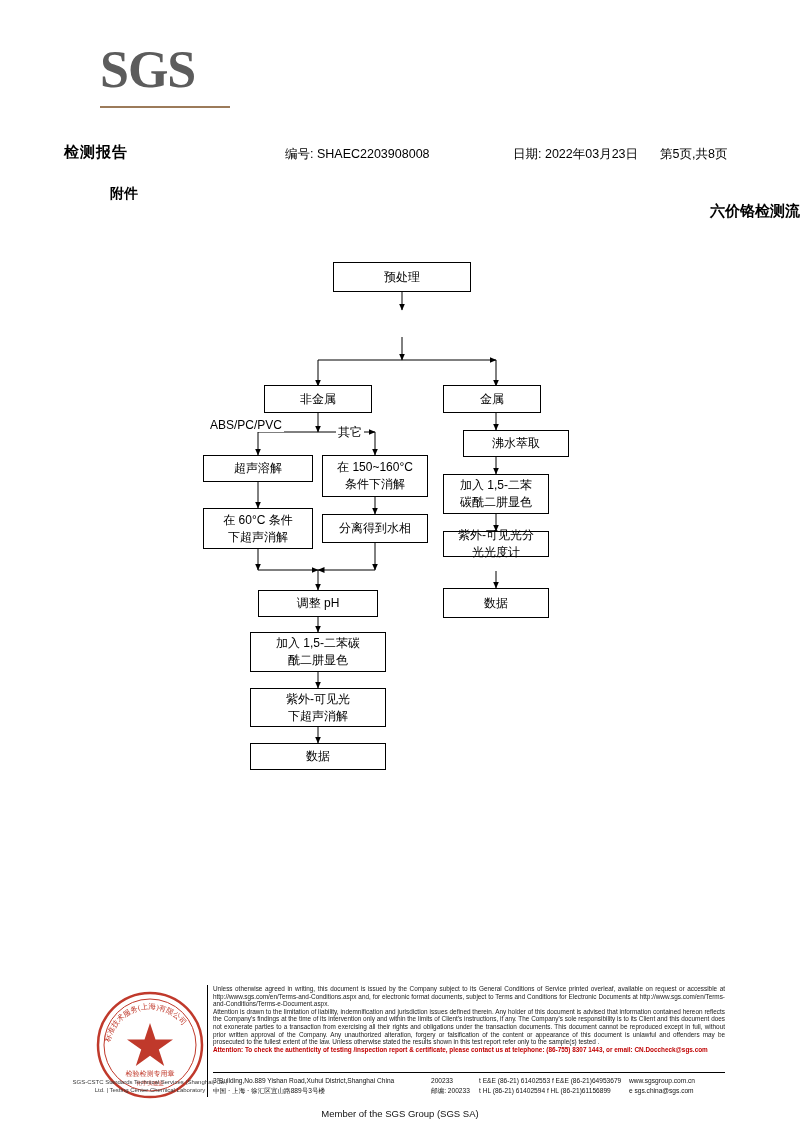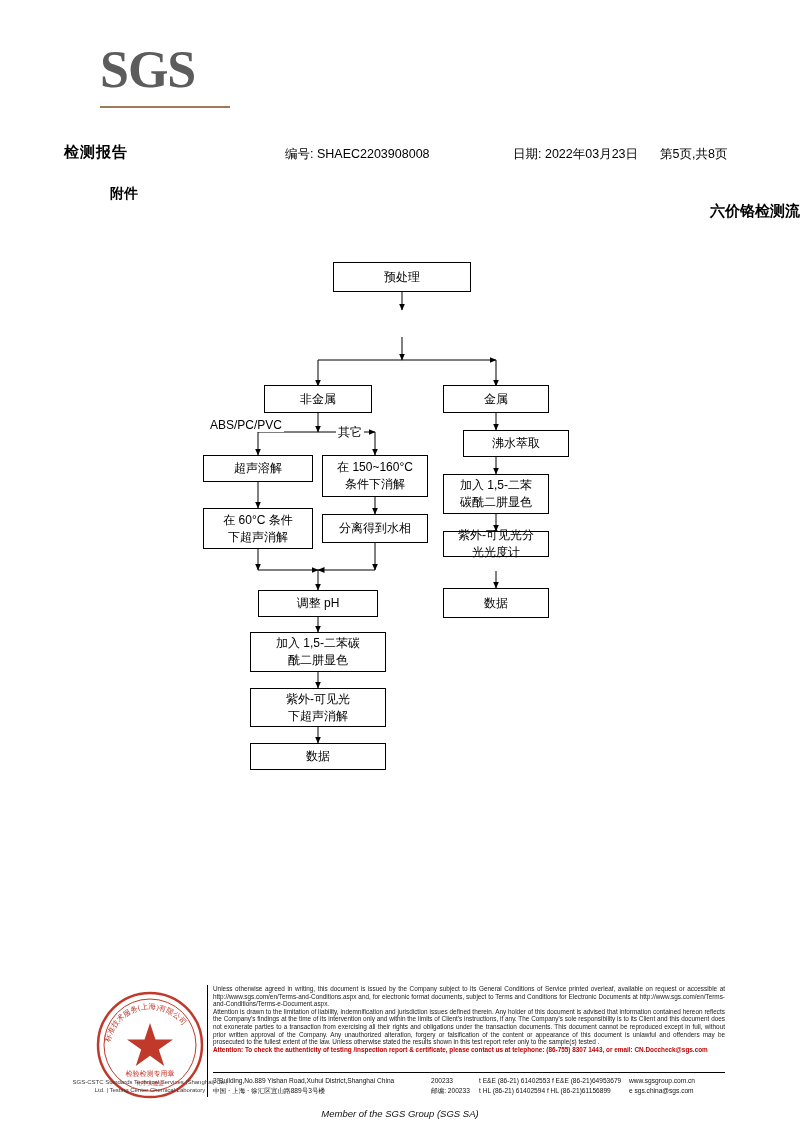--- a/index.html
+++ b/index.html
@@ -173,21 +173,20 @@
   .addr-c3 { width: 150px; }
   .addr-c4 { width: 96px; }
   .member {
     position: absolute;
     left: 0;
     right: 0;
     top: 1108px;
     text-align: center;
     font-size: 9.5px;
     color: #111;
-    font-style: italic;
   }
   .vline-left {
     position: absolute;
     left: 207px;
     top: 985px;
     width: 1px;
     height: 112px;
     background: #000;
   }
 </style>
@@ -255,21 +254,21 @@
     </g>
   </svg>
 
   <div class="node" style="left:333px; top:262px; width:138px; height:30px;">
     <span>预处理</span>
   </div>
 
   <div class="node" style="left:264px; top:385px; width:108px; height:28px;">
     <span>非金属</span>
   </div>
-  <div class="node" style="left:443px; top:385px; width:106px; height:28px;">
+  <div class="node" style="left:443px; top:385px; width:98px; height:28px;">
     <span>金属</span>
   </div>
 
   <div class="edge-label" style="left:208px; top:418px;">ABS/PC/PVC</div>
   <div class="edge-label" style="left:336px; top:424px;">其它</div>
 
   <div class="node" style="left:203px; top:455px; width:110px; height:27px;">
     <span>超声溶解</span>
   </div>
   <div class="node" style="left:322px; top:455px; width:106px; height:42px; white-space:pre-line;">

